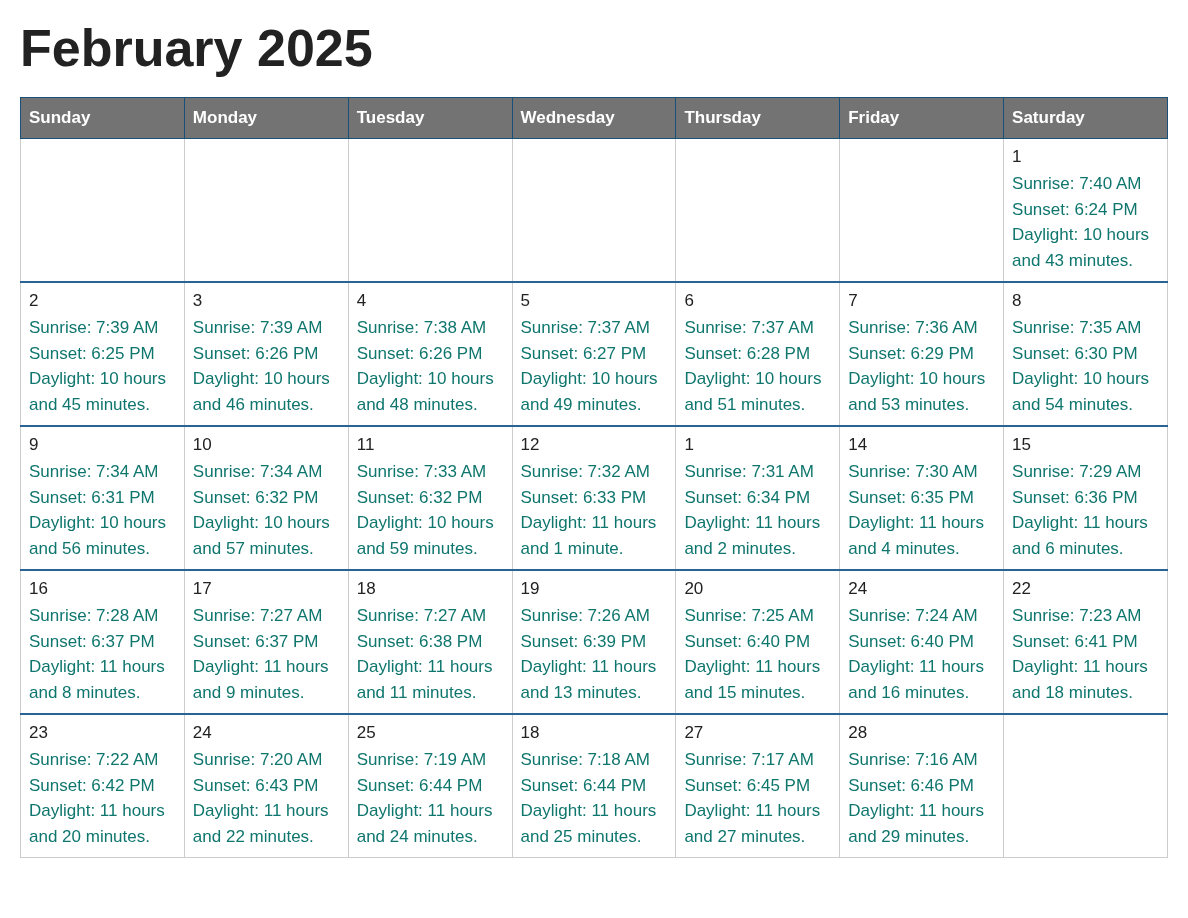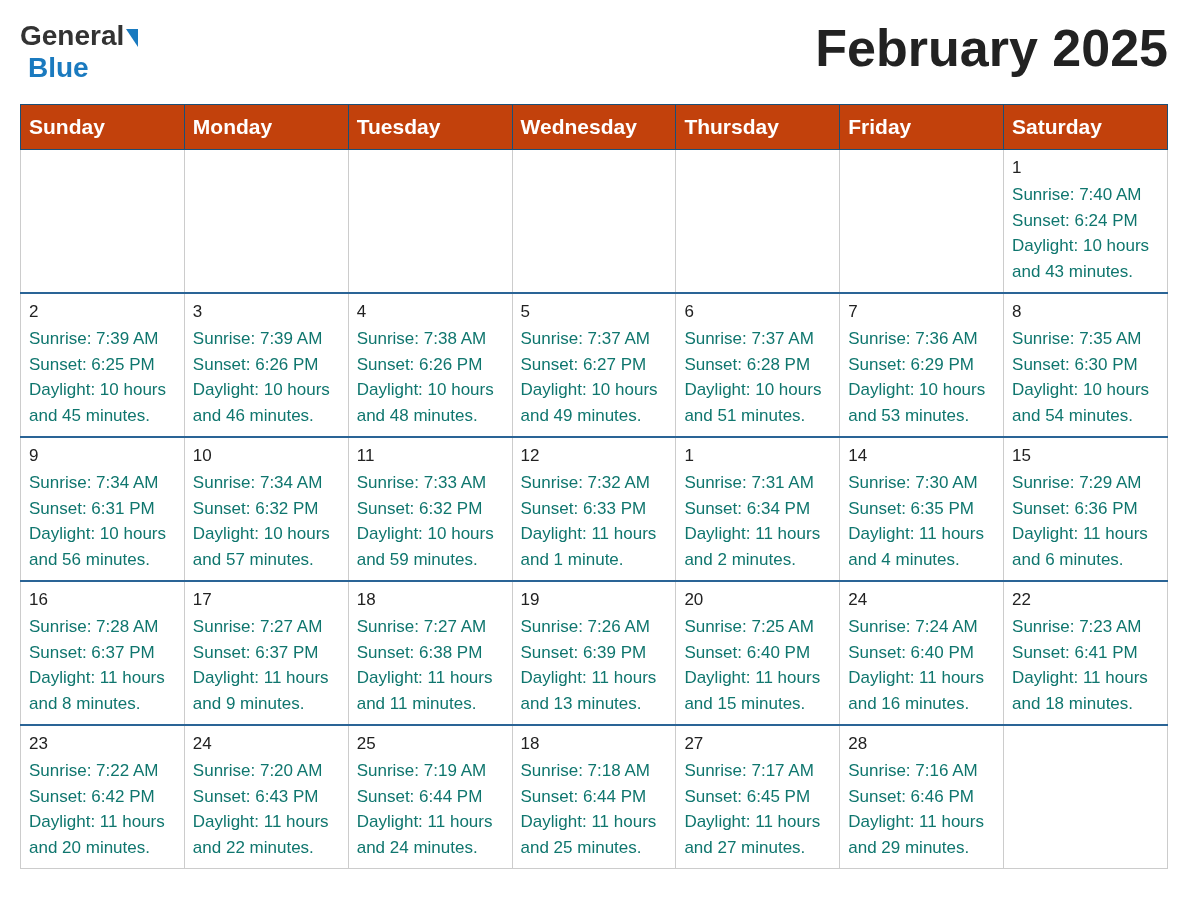--- a/index.html
+++ b/index.html
@@ -57,24 +57,24 @@
     .location {
       font-size: 22px;
       color: #444;
       margin-top: 4px;
     }
     .calendar {
       width: 100%;
       border-collapse: collapse;
     }
     .calendar th {
-      background-color: #c2410c;
+      background-color: #737373;
       color: #fff;
       padding: 10px 8px;
-      font-size: 21px;
+      font-size: 17px;
       font-weight: bold;
       text-align: left;
       border: 1px solid #1a4f78;
     }
     .calendar td {
       vertical-align: top;
       padding: 8px;
       border: 1px solid #ccc;
       width: calc(100% / 7);
       min-height: 110px;
@@ -98,29 +98,20 @@
       border-top: 2px solid #2a6496;
     }
     .empty-cell {
       background: #f9f9f9;
     }
   </style>
 </head>
 <body>
 
 <div class="header">
-  <div class="logo">
-    <div class="logo-general">
-      <span>General</span>
-        <span class="arrow"></span>
-    </div>
-    <div style="display:flex; align-items:center; margin-left:4px;">
-      <span class="logo-blue">Blue</span>
-    </div>
-  </div>
   <div class="title-area">
     <div class="month-title">February 2025</div>
   </div>
 </div>
 
 <table class="calendar">
   <thead>
     <tr>
     <th>Sunday</th>
         <th>Monday</th>

